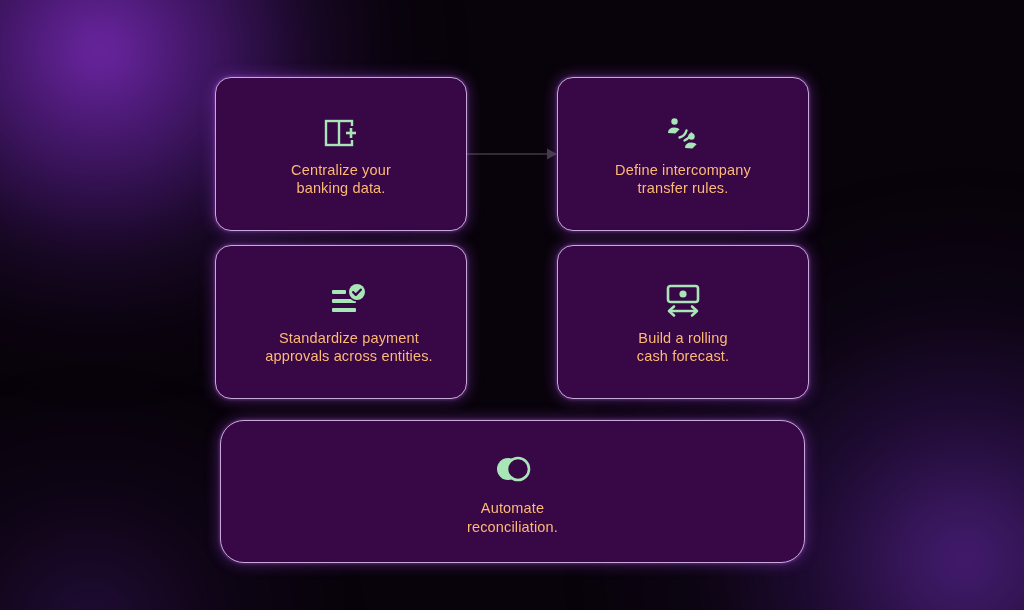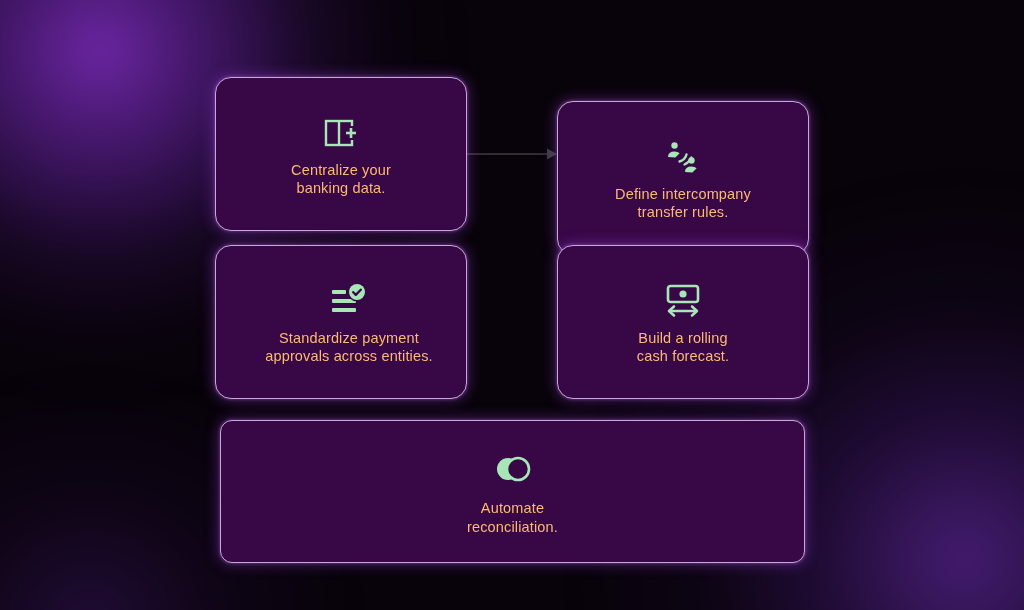--- a/index.html
+++ b/index.html
@@ -72,24 +72,24 @@
     border: 1px solid #c9a8da;
     border-radius: 16px;
     box-shadow: 0 0 14px 2px rgba(150, 60, 210, 0.38),
                 0 0 3px 1px rgba(190, 120, 235, 0.30);
     display: flex;
     flex-direction: column;
     align-items: center;
     justify-content: center;
   }
   #card-centralize   { left: 215px; top: 77px;  width: 252px; height: 154px; }
-  #card-intercompany { left: 557px; top: 77px;  width: 252px; height: 154px; margin-top: 24px; }
+  #card-intercompany { left: 557px; top: 77px;  width: 252px; height: 154px; }
   #card-standardize  { left: 215px; top: 245px; width: 252px; height: 154px; padding-left: 16px; }
   #card-forecast     { left: 557px; top: 245px; width: 252px; height: 154px; }
-  #card-reconcile    { left: 220px; top: 420px; width: 585px; height: 143px; border-radius: 12px; }
+  #card-reconcile    { left: 220px; top: 420px; width: 585px; height: 143px; border-radius: 24px; }
 
   .card-icon {
     width: 44px;
     height: 44px;
     display: flex;
     align-items: center;
     justify-content: center;
     margin-bottom: 6px;
   }
   .card-icon svg { display: block; }

